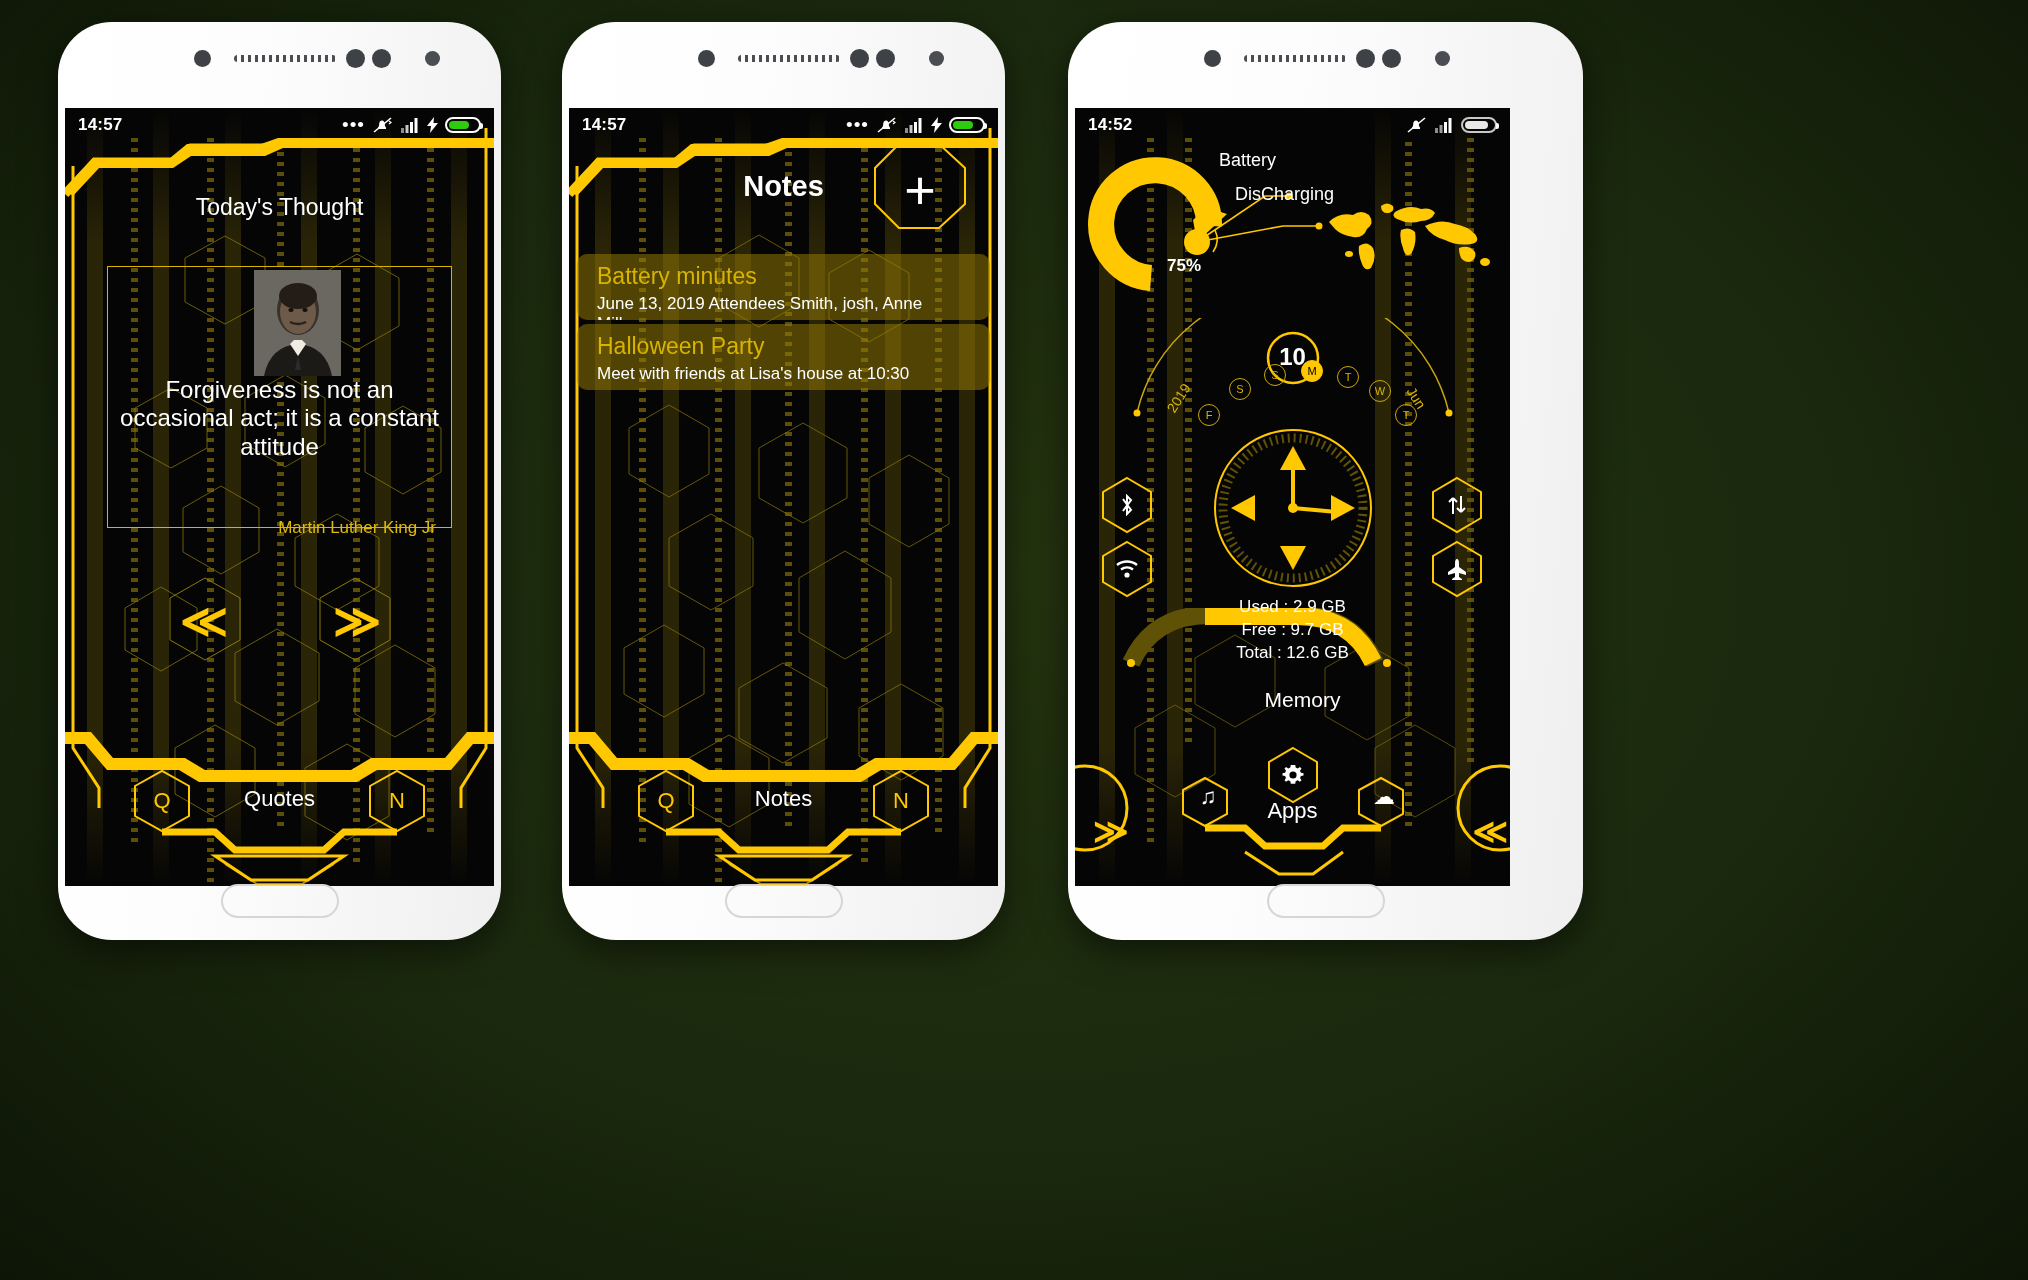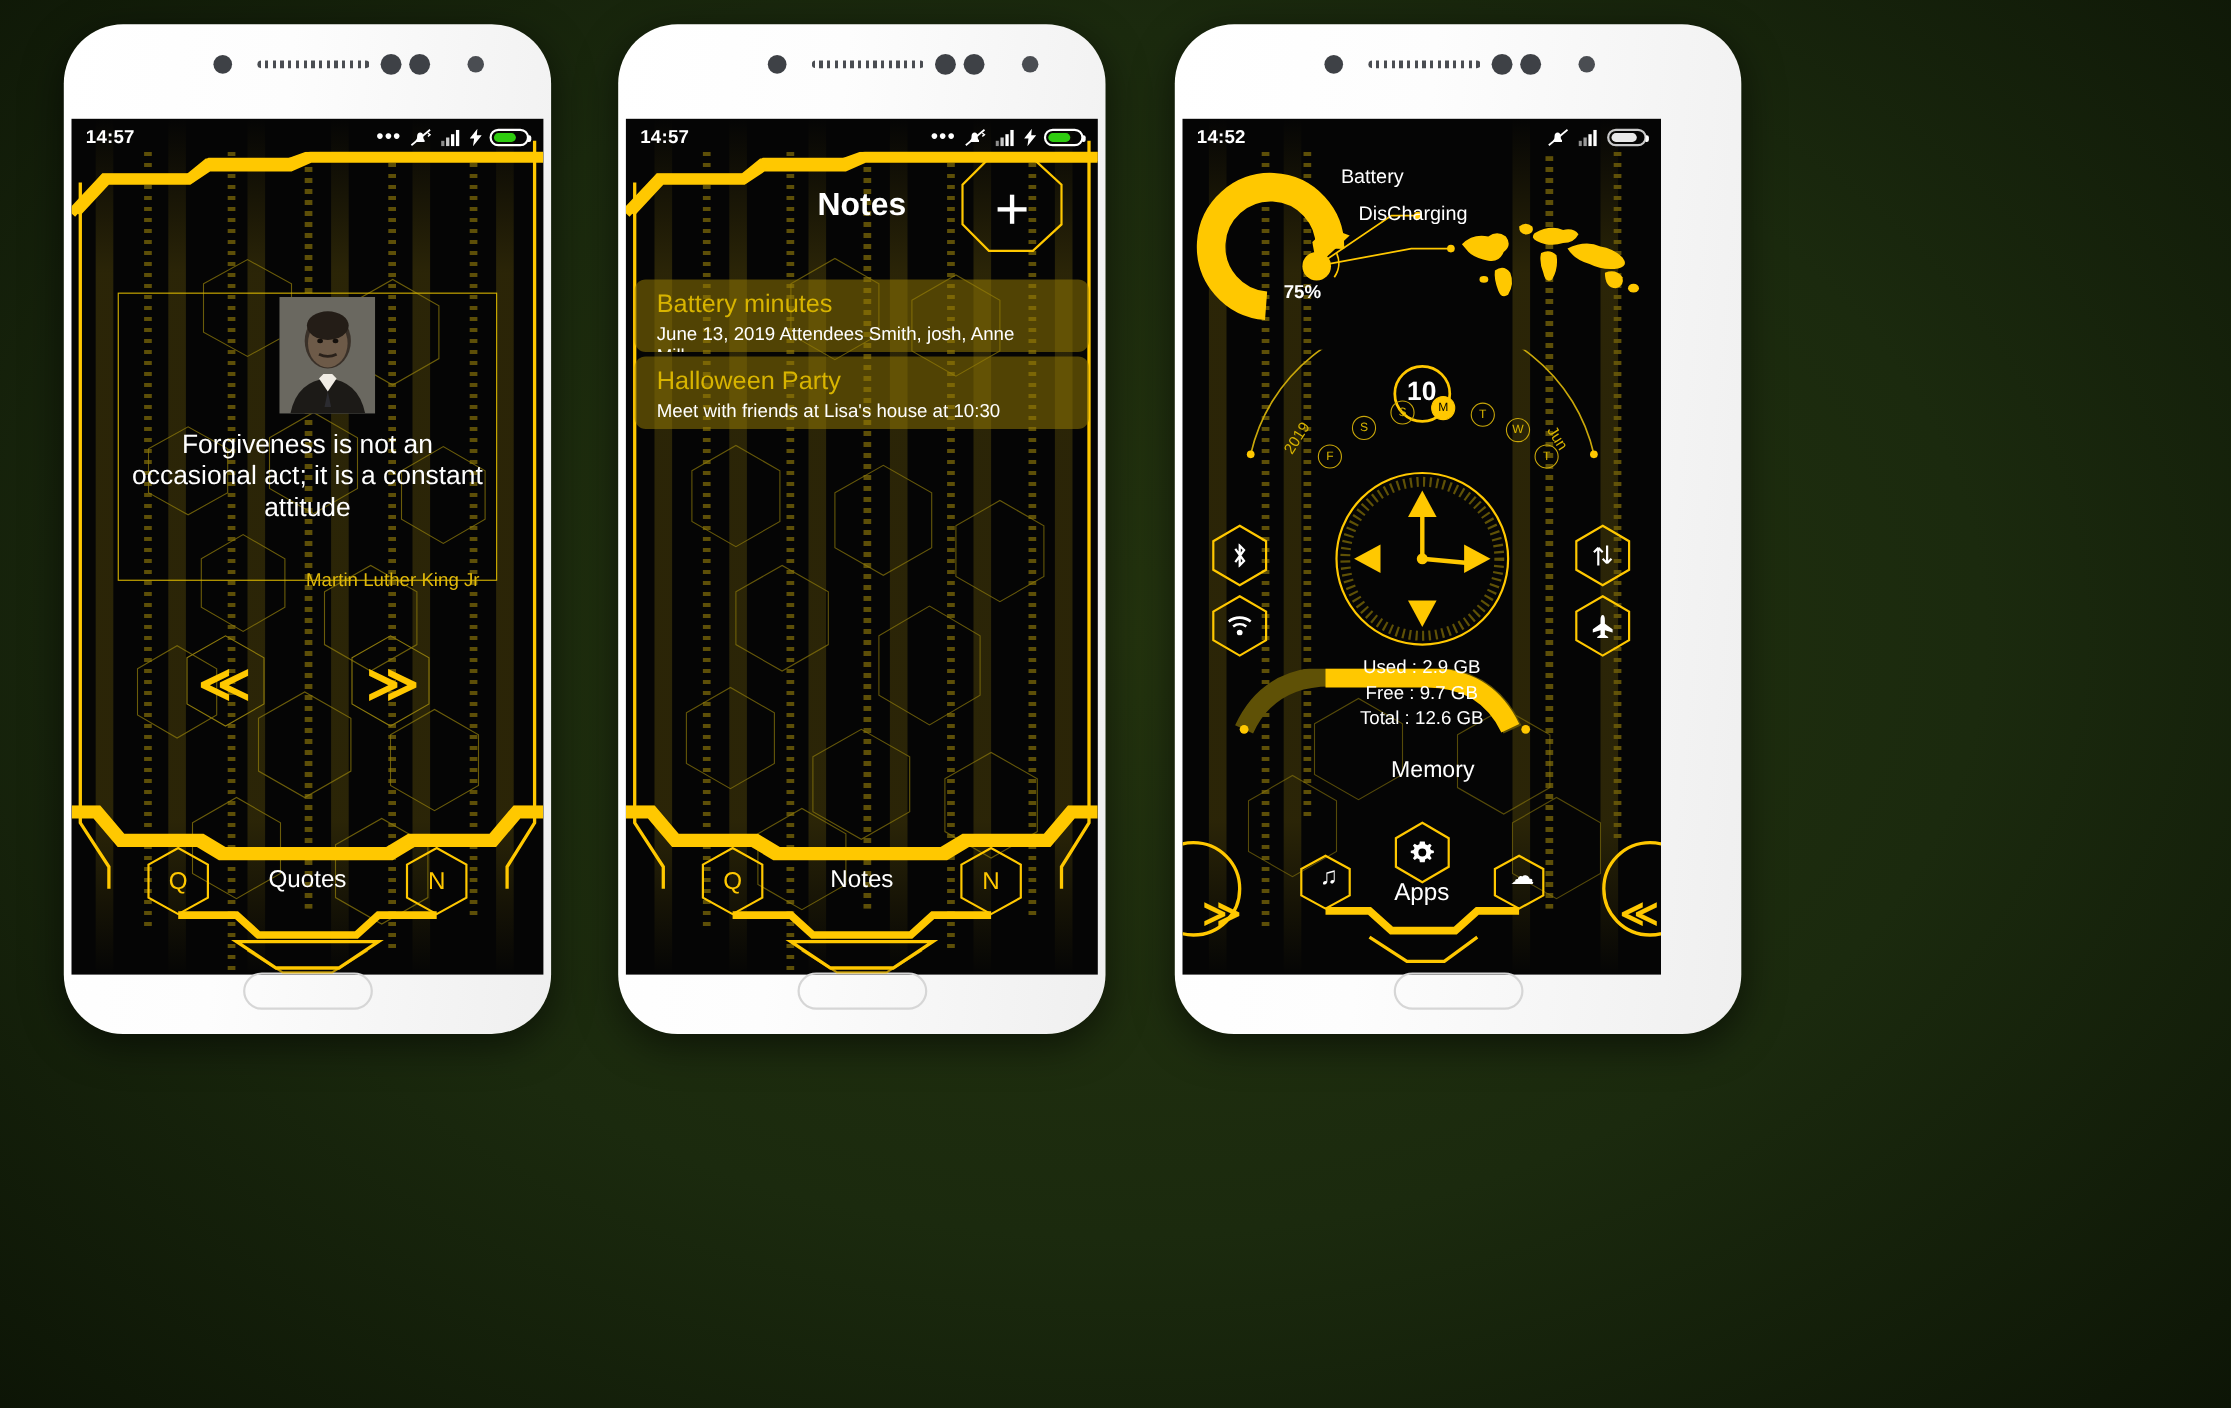--- a/index.html
+++ b/index.html
@@ -201,38 +201,39 @@
       <svg class="frame-top" viewBox="0 0 429 60" preserveAspectRatio="none">
         <path d="M0,52 L28,20 L105,20 L122,6 L196,6 L213,0 L429,0 L429,10 L218,10 L200,18 L126,18 L108,30 L34,30 L8,58 Z" fill="#ffc800"></path>
         <path d="M0,56 L30,24 L108,24 L126,10 L200,10 L218,4 L429,4" fill="none" stroke="#ffc800" stroke-width="9"></path>
       </svg>
 
       <svg style="position:absolute;inset:0;z-index:11" width="429" height="778">
         <path d="M8,58 L8,640 L34,680 L34,700" fill="none" stroke="#ffc800" stroke-width="3"></path>
         <path d="M421,20 L421,640 L396,680 L396,700" fill="none" stroke="#ffc800" stroke-width="3"></path>
       </svg>
 
+      <div class="s-title" style="top:86px">Today's Thought</div>
 
       <div class="quote-card" style="left:42px; top:158px; width:345px; height:262px;"></div>
       <div class="portrait" style="left:189px; top:162px;">
         <svg width="87" height="106" viewBox="0 0 87 106">
           <rect width="87" height="106" fill="#494742"></rect>
           <rect x="0" y="0" width="87" height="106" fill="#6a6860"></rect>
           <ellipse cx="44" cy="40" rx="21" ry="25" fill="#3a3129"></ellipse>
           <ellipse cx="44" cy="42" rx="18" ry="22" fill="#6d5a48"></ellipse>
           <ellipse cx="44" cy="26" rx="19" ry="13" fill="#241d17"></ellipse>
           <ellipse cx="37" cy="40" rx="2.6" ry="2" fill="#15100c"></ellipse>
           <ellipse cx="51" cy="40" rx="2.6" ry="2" fill="#15100c"></ellipse>
           <path d="M36,52 q8,4 16,0" stroke="#2a211a" stroke-width="2.5" fill="none"></path>
           <path d="M10,106 q6,-30 34,-32 q28,2 34,32 z" fill="#1c1a17"></path>
           <path d="M36,74 L44,86 L52,74 L48,70 L40,70 Z" fill="#f0ece4"></path>
           <path d="M44,86 L41,100 L47,100 Z" fill="#2b2b30"></path>
         </svg>
       </div>
-      <div class="quote-text" style="left:52px; top:268px; width:325px;margin-top:15px;">Forgiveness is not an occasional act; it is a constant attitude</div>
+      <div class="quote-text" style="left:52px; top:268px; width:325px;">Forgiveness is not an occasional act; it is a constant attitude</div>
       <div class="quote-author" style="right:58px; top:410px;">Martin Luther King Jr</div>
 
       <svg style="position:absolute;left:0;top:450px;z-index:21" width="429" height="120">
         <g fill="none" stroke="#8d7a0c" stroke-width="1">
           <polygon points="105,40 140,20 175,40 175,82 140,102 105,82"></polygon>
           <polygon points="255,40 290,20 325,40 325,82 290,102 255,82"></polygon>
         </g>
       </svg>
       <div class="navchev" style="left:115px; top:490px;">≪</div>
       <div class="navchev" style="left:268px; top:490px;">≫</div>

